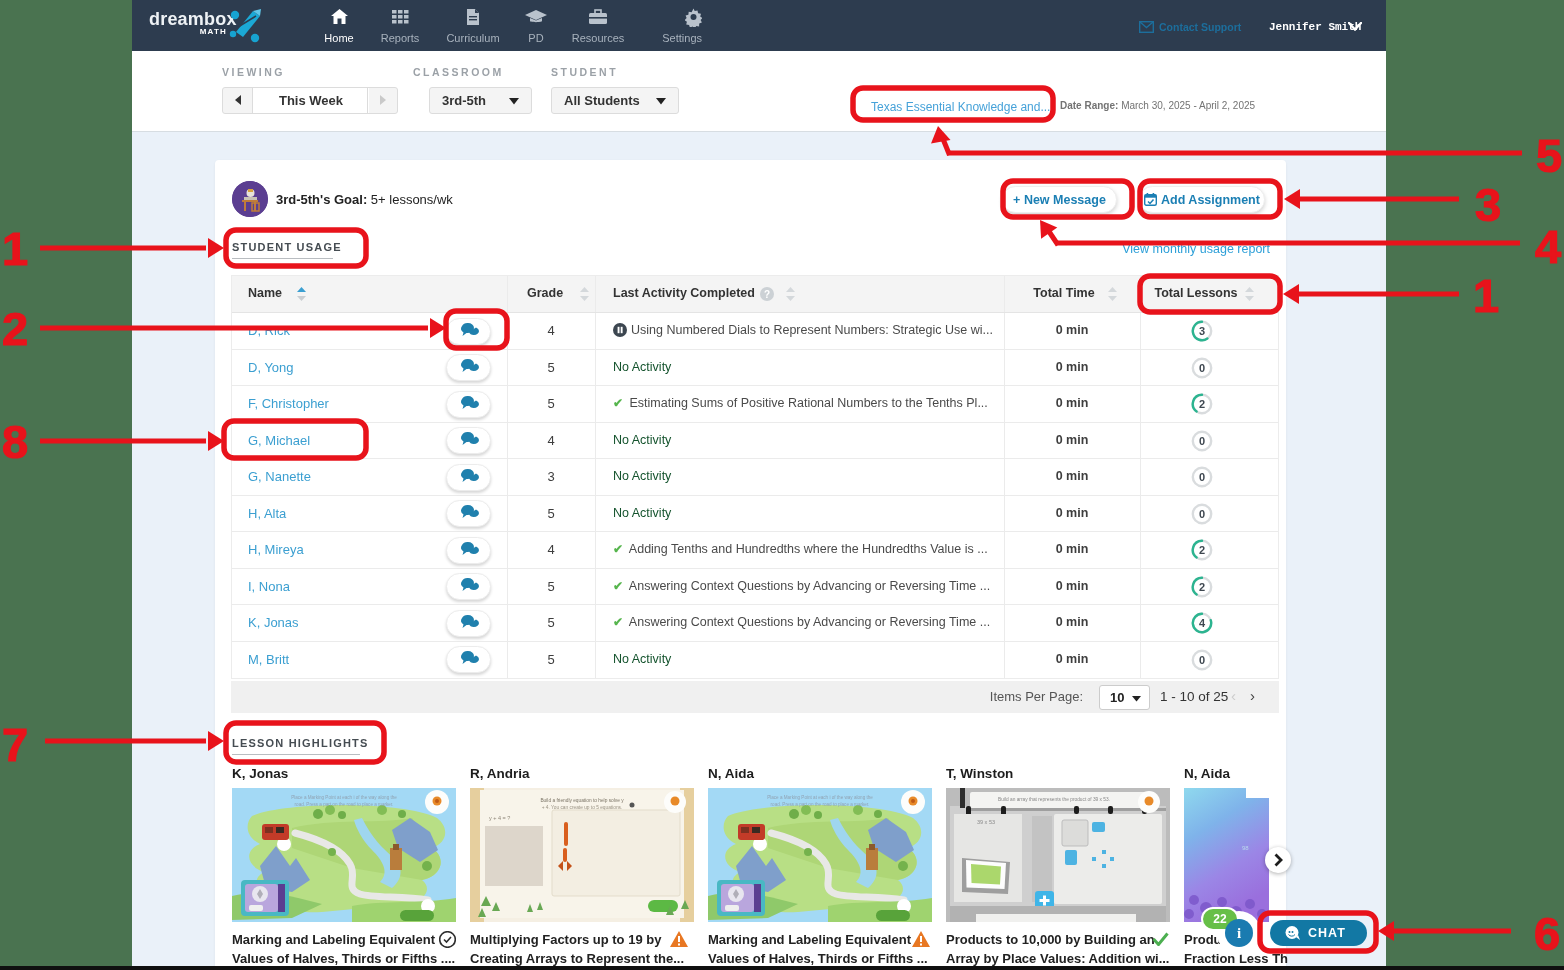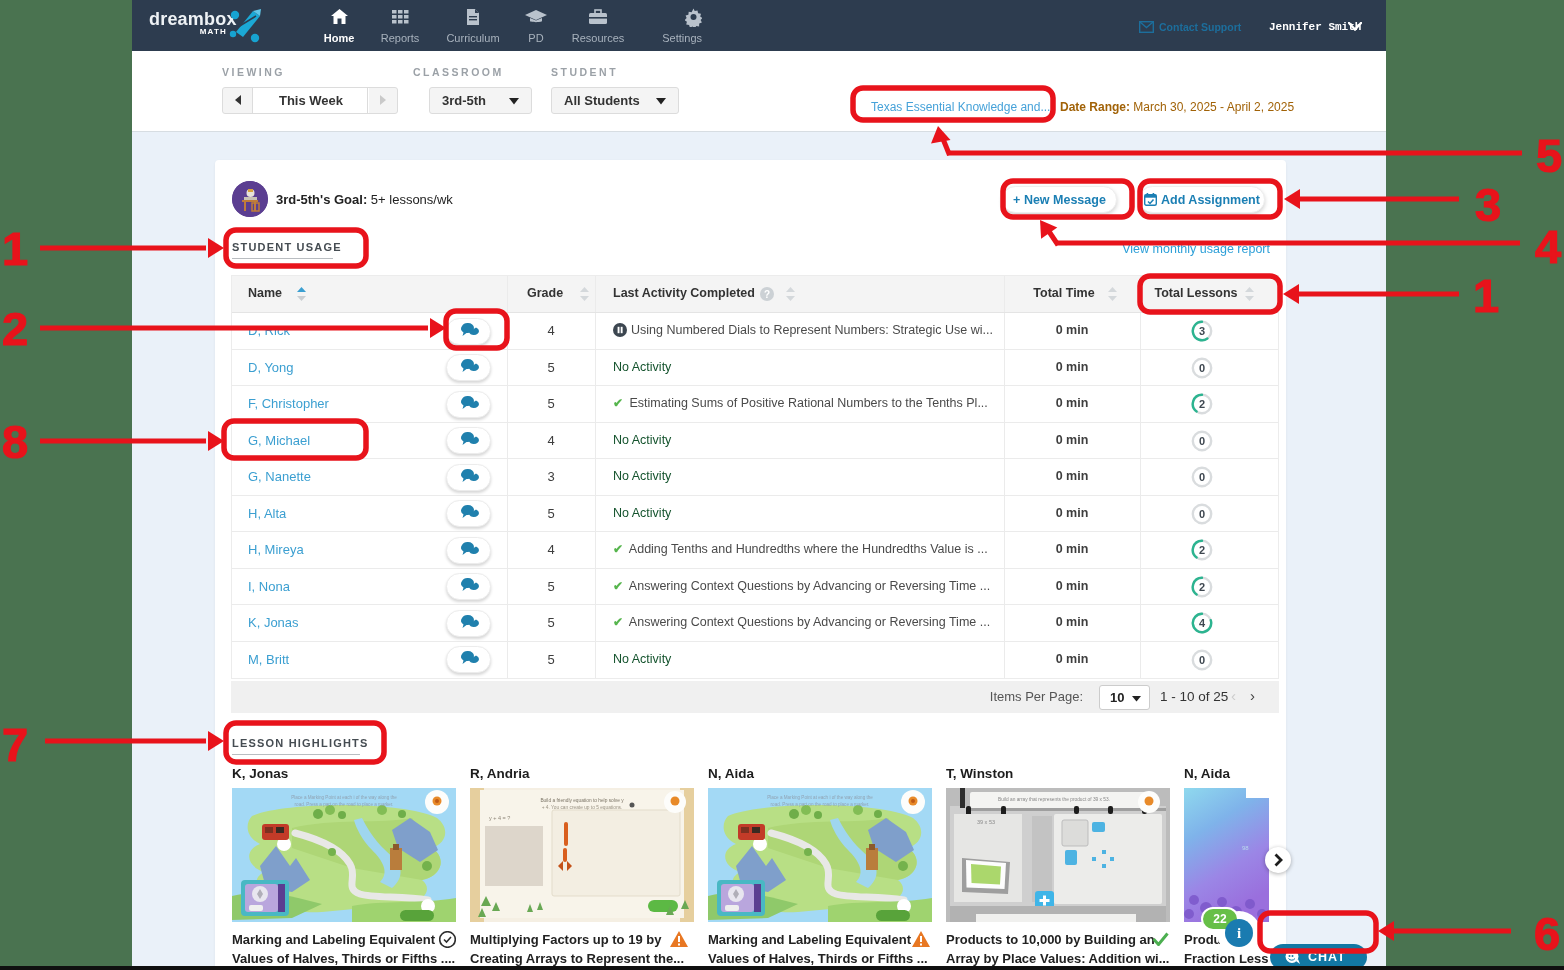--- a/index.html
+++ b/index.html
@@ -65,21 +65,21 @@
       <circle cx="5" cy="26" r="3.2" fill="#17a3d1"></circle>
       <circle cx="27" cy="30" r="4.2" fill="#17a3d1"></circle>
       <path d="M8 24 L25 3 L32 8 L15 29 Z" fill="#1ba9d6"></path>
       <path d="M10 19 L28 8" stroke="#2d3c4f" stroke-width="1.5"></path>
       <path d="M25 3 L32 8 L33 1 Z" fill="#5fc6e8"></path>
     </svg>
     <div class="navitem active" style="left:185px; width:44px;">
       <svg class="ic" width="17" height="16" viewBox="0 0 17 16">
           <path d="M8.5 0 L17 7 L14.5 7 L14.5 15 L10.5 15 L10.5 9.5 L6.5 9.5 L6.5 15 L2.5 15 L2.5 7 L0 7 Z" fill="#fff"></path>
         </svg>
-      <div style="font-weight:bold; border-bottom:2px solid #fff; padding-bottom:12px;">Home</div>
+      <div style="font-weight:normal; border-bottom:2px solid #fff; padding-bottom:12px;">Home</div>
     </div>
     <div class="navitem" style="left:243px; width:50px;">
       <svg class="ic" width="17" height="16" viewBox="0 0 17 16">
           <g fill="#b9c2cc">
             <rect x="0" y="1" width="4.5" height="3.5"></rect>
             <rect x="6" y="1" width="4.5" height="3.5"></rect>
             <rect x="12" y="1" width="4.5" height="3.5"></rect>
             <rect x="0" y="6" width="4.5" height="3.5"></rect>
             <rect x="6" y="6" width="4.5" height="3.5"></rect>
             <rect x="12" y="6" width="4.5" height="3.5"></rect>
@@ -154,21 +154,21 @@
         </svg>
     </div>
     <div class="lbl" style="left:419px;">STUDENT</div>
     <div class="ctrl" style="left:419px; width:128px; line-height:25px;">
       <span style="margin-left:12px;">All Students</span>
       <svg style="position:absolute; right:12px; top:10px;" width="10" height="7" viewBox="0 0 10 7">
           <path d="M0 0 L10 0 L5 6.5 Z" fill="#222"></path>
         </svg>
     </div>
     <div style="position:absolute; left:739px; top:49px; font-size:12px; color:#46a2d9;">Texas Essential Knowledge and...</div>
-    <div style="position:absolute; left:928px; top:49px; font-size:12px; color:#a16207;"><b>Date Range:</b> March 30, 2025 - April 2, 2025</div>
+    <div style="position:absolute; left:928px; top:49px; font-size:10px; color:#737373;"><b>Date Range:</b> March 30, 2025 - April 2, 2025</div>
   </div>
   <div id="main" style="position:absolute; left:0; top:132px; width:1254px; height:834px; background:#eaf1f9;"></div>
   <div id="card">
 
     <div style="position:absolute; left:17px; top:21px; width:36px; height:36px; border-radius:50%; background:#5b3e91; overflow:hidden;">
       <svg width="36" height="36" viewBox="0 0 36 36">
         <circle cx="18" cy="18" r="18" fill="#5b3e91"></circle>
         <circle cx="18.5" cy="12" r="4" fill="#e8e3da"></circle>
         <rect x="12" y="16" width="13" height="3" fill="#c9c2b4"></rect>
         <path d="M10 19 h16 v2 h-2 v9 h-2 v-9 h-8 v9 h-2 v-9 h-2 z" fill="#c07c3a"></path>
@@ -621,21 +621,21 @@
 
   <div id="floaters">
       <div style="position:absolute; left:1133px; top:847px; width:26px; height:26px; border-radius:50%; background:#fff; box-shadow:0 1px 4px rgba(0,0,0,.3);">
         <svg style="position:absolute;left:9px;top:6px;" width="9" height="14" viewBox="0 0 9 14">
           <path d="M1.5 1.5 L7 7 L1.5 12.5" fill="none" stroke="#1d1d1d" stroke-width="2.8"></path>
         </svg>
       </div>
       <div style="position:absolute; left:1085px; top:911px; width:44px; height:44px; border-radius:50%; background:#fff;"></div>
       <div style="position:absolute; left:1071px; top:909px; width:34px; height:20px; border-radius:10px; background:#67bf48; color:#fff; font-size:12px; font-weight:bold; text-align:center; line-height:20px; box-shadow:0 0 0 2px #fff;">22</div>
       <div style="position:absolute; left:1093px; top:919px; width:28px; height:28px; border-radius:50%; background:#1a7bb0; color:#fff; font-size:15px; font-weight:bold; text-align:center; line-height:28px; font-family:'Liberation Serif',serif;">i</div>
-      <div style="position:absolute; left:1138px; top:944px; width:97px; height:26px; border-radius:13px; background:#1278a4; color:#fff;">
+      <div style="position:absolute; left:1138px; top:920px; width:97px; height:26px; border-radius:13px; background:#1278a4; color:#fff;">
 <svg style="position:absolute; left:14px; top:5px;" width="17" height="16" viewBox="0 0 17 16">
           <circle cx="8" cy="7.5" r="6.5" fill="#fff"></circle>
           <path d="M12 12 l4 3 l-2 -5 z" fill="#fff"></path>
           <circle cx="5.5" cy="7" r="1" fill="#1278a4"></circle>
           <circle cx="8.5" cy="7" r="1" fill="#1278a4"></circle>
           <path d="M4.5 9.5 a4 4 0 0 0 6.5 0" fill="none" stroke="#1278a4" stroke-width="1"></path>
         </svg>
 <span style="position:absolute; left:38px; top:6px; font-size:12.5px; font-weight:bold; letter-spacing:1px;">CHAT</span>
       </div>
     </div>

